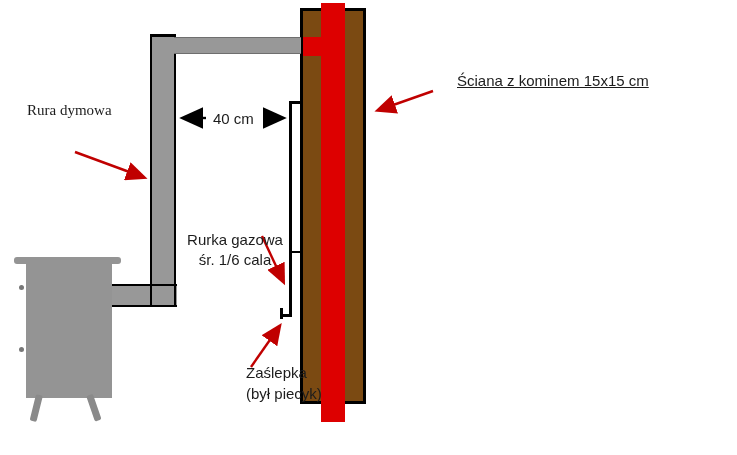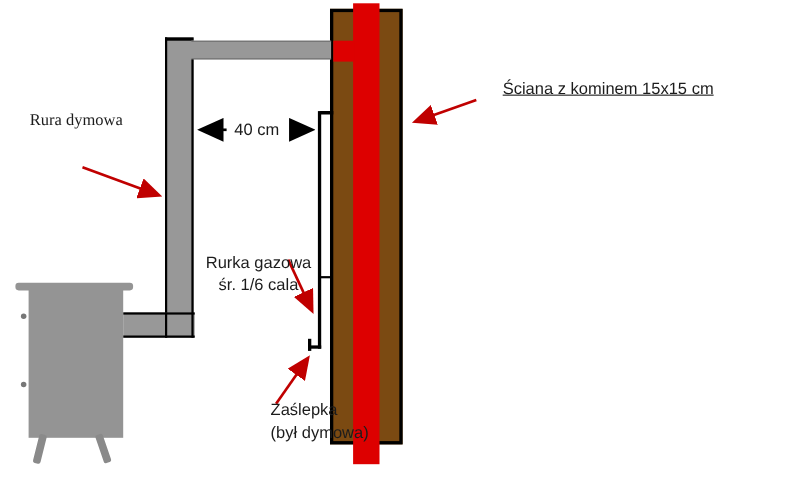--- a/index.html
+++ b/index.html
@@ -107,16 +107,16 @@
 
   <div class="label lbl-wall">Ściana z kominem 15x15 cm</div>
 
   <div class="label lbl-gas">
     <span style="display:block">Rurka gazowa</span>
     <span style="display:block">śr. 1/6 cala</span>
   </div>
 
   <div class="label lbl-cap">
     <span style="display:block">Zaślepka</span>
-    <span style="display:block">(był dymowa)</span>
+    <span style="display:block">(był piecyk)</span>
   </div>
 
 </div>
 
 </body></html>

